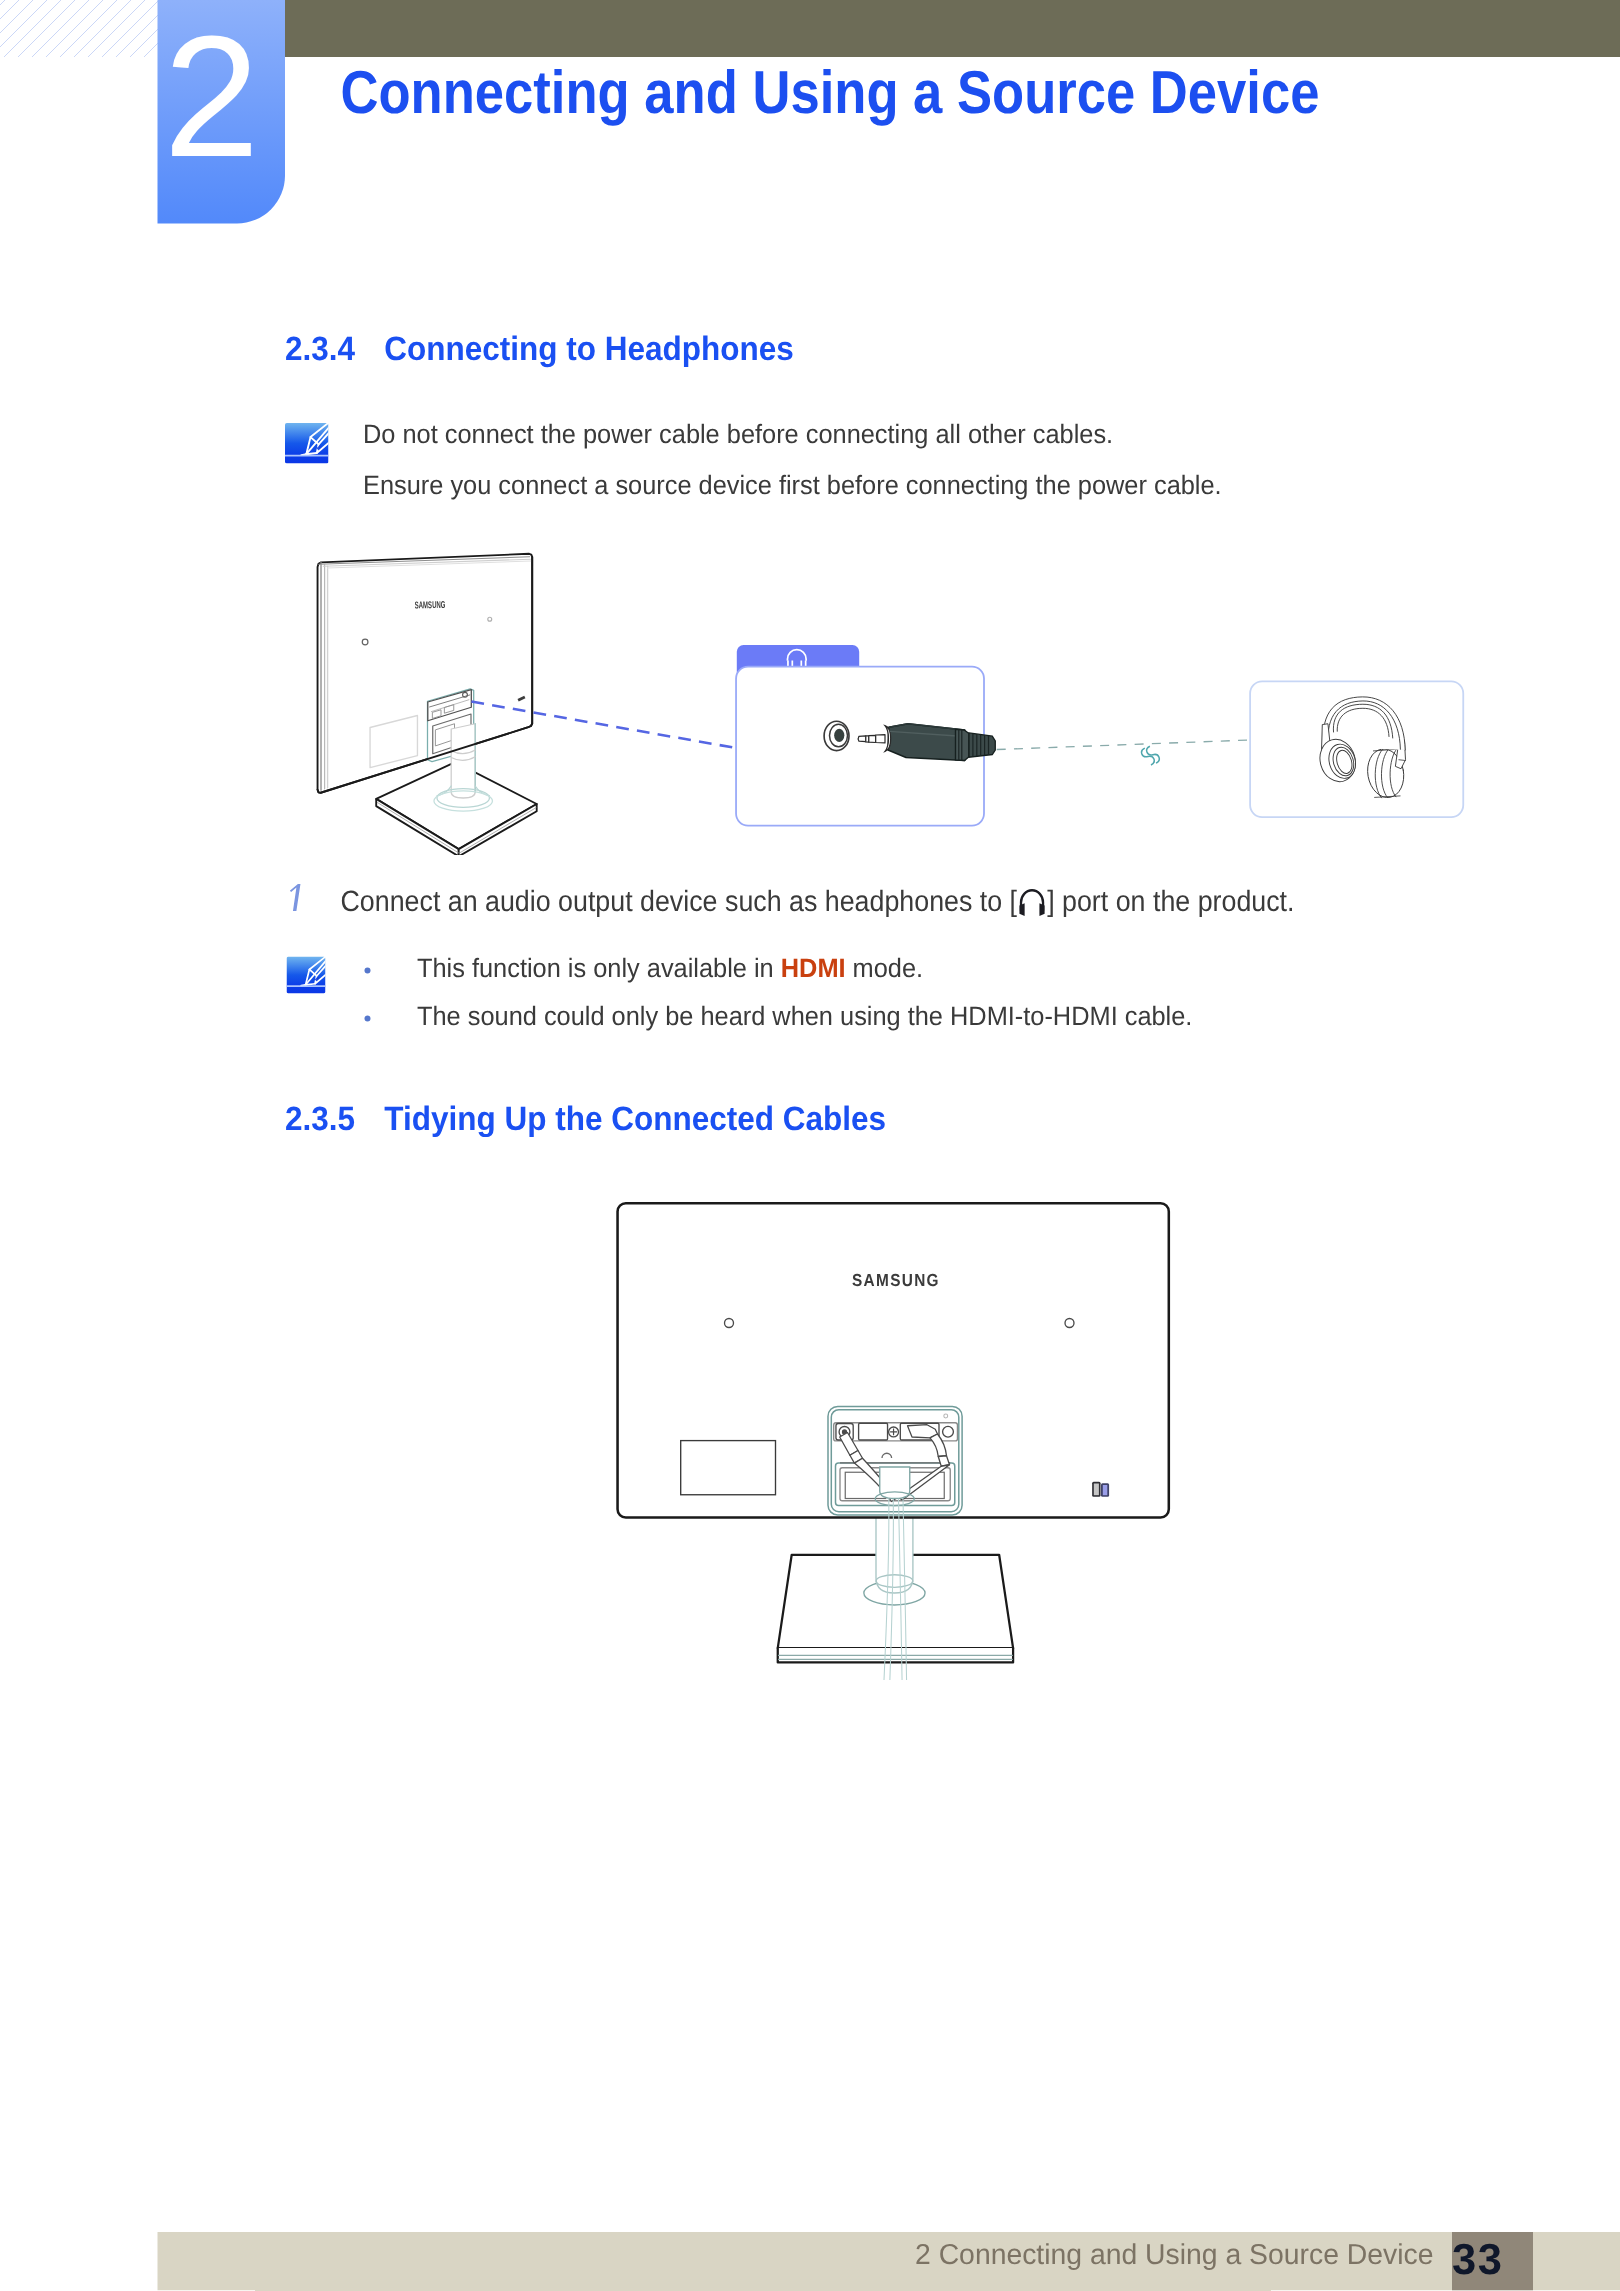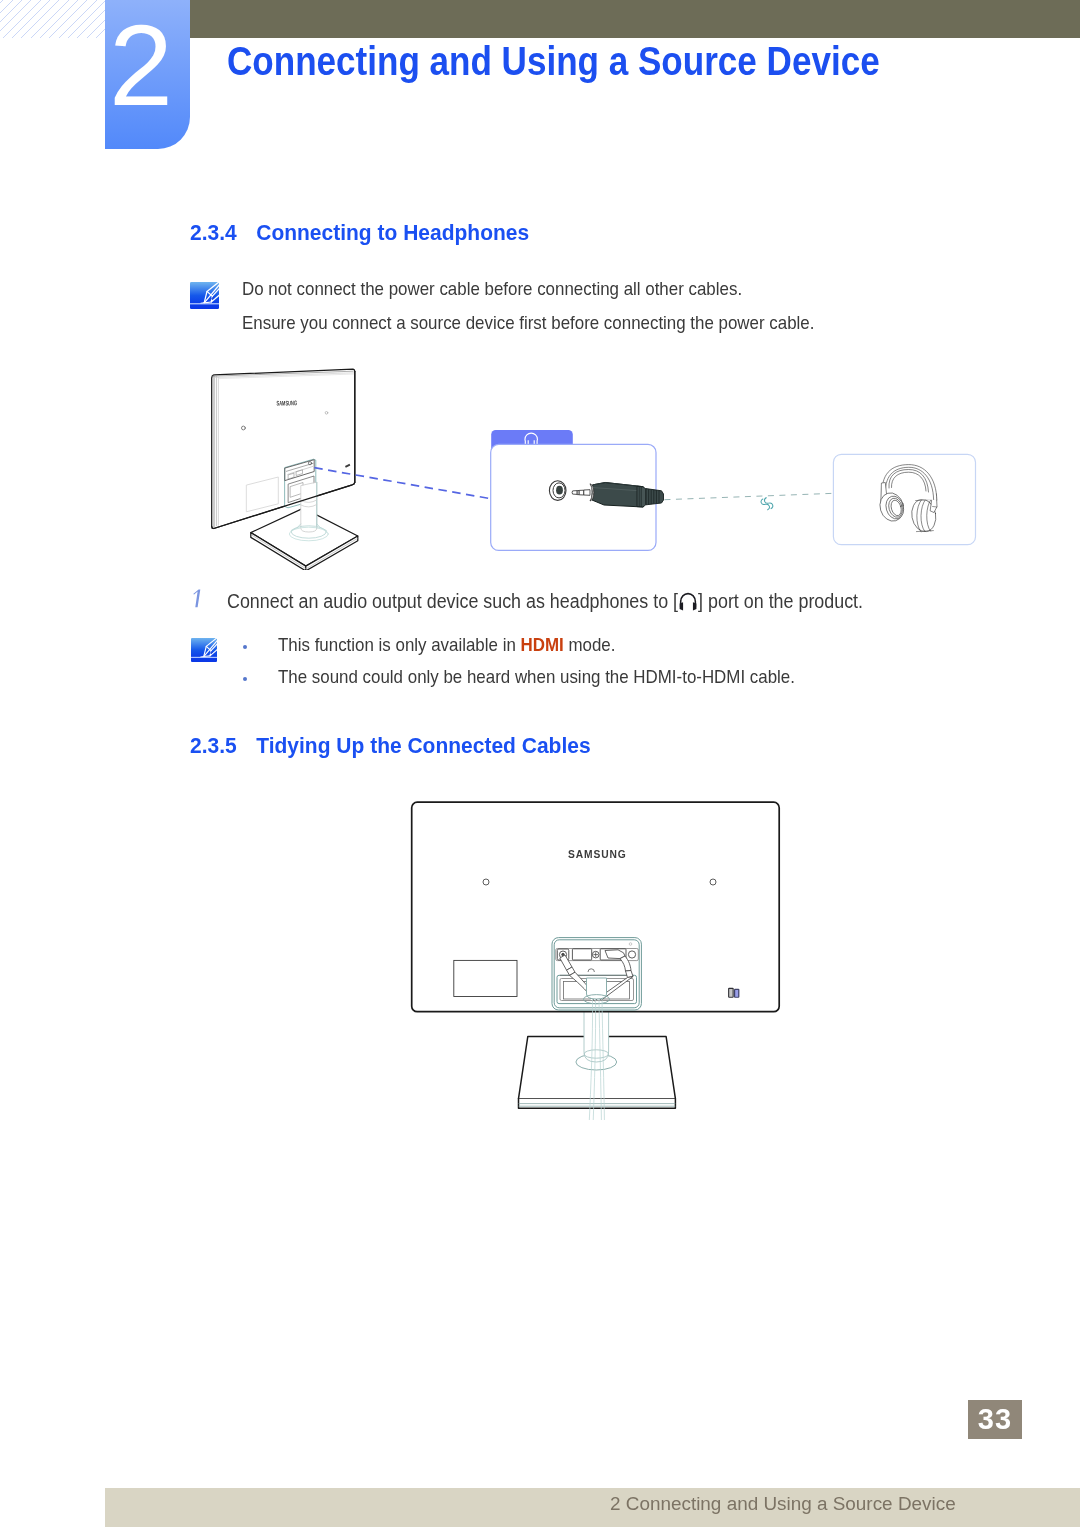--- a/index.html
+++ b/index.html
@@ -30,22 +30,22 @@
   .stepnum{position:absolute;color:#7b95e0;font-size:24.4px;font-style:italic;font-weight:normal;font-family:"Liberation Sans",sans-serif;}
   .bulletdot{position:absolute;width:4px;height:4px;border-radius:50%;background:#5577cc;}
   .hl{color:#c9400f;font-weight:bold;}
   .hpicon{display:inline-block;vertical-align:-4.2px;margin:0 0.5px;}
   .body.step{font-size:19.6px;transform:scaleX(0.912);}
 
   
   .footbar{position:absolute;left:105px;top:1488px;right:0;height:39px;background:#d9d5c4;}
   .foottext{position:absolute;left:610px;top:1493px;color:#7c7364;font-size:19.2px;font-weight:normal;white-space:nowrap;
     transform:scaleX(0.985);transform-origin:left top;}
-  .pagebox{position:absolute;left:968px;top:1400px;width:54px;height:39px;background:#908779;
-    color:#ffffff;font-size:29px;font-weight:bold;text-align:center;line-height:39px;letter-spacing:1px;}
+  .pagebox{position:absolute;left:968px;top:1488px;width:54px;height:39px;background:#908779;
+    color:#0f172a;font-size:29px;font-weight:bold;text-align:left;line-height:39px;letter-spacing:1px;}
 </style>
 </head>
 <body>
 
 <div class="page">
   <div class="hatch"></div>
   <div class="olivebar"></div>
   <div class="chapbox">
     <div class="chapnum">2</div>
   </div>

